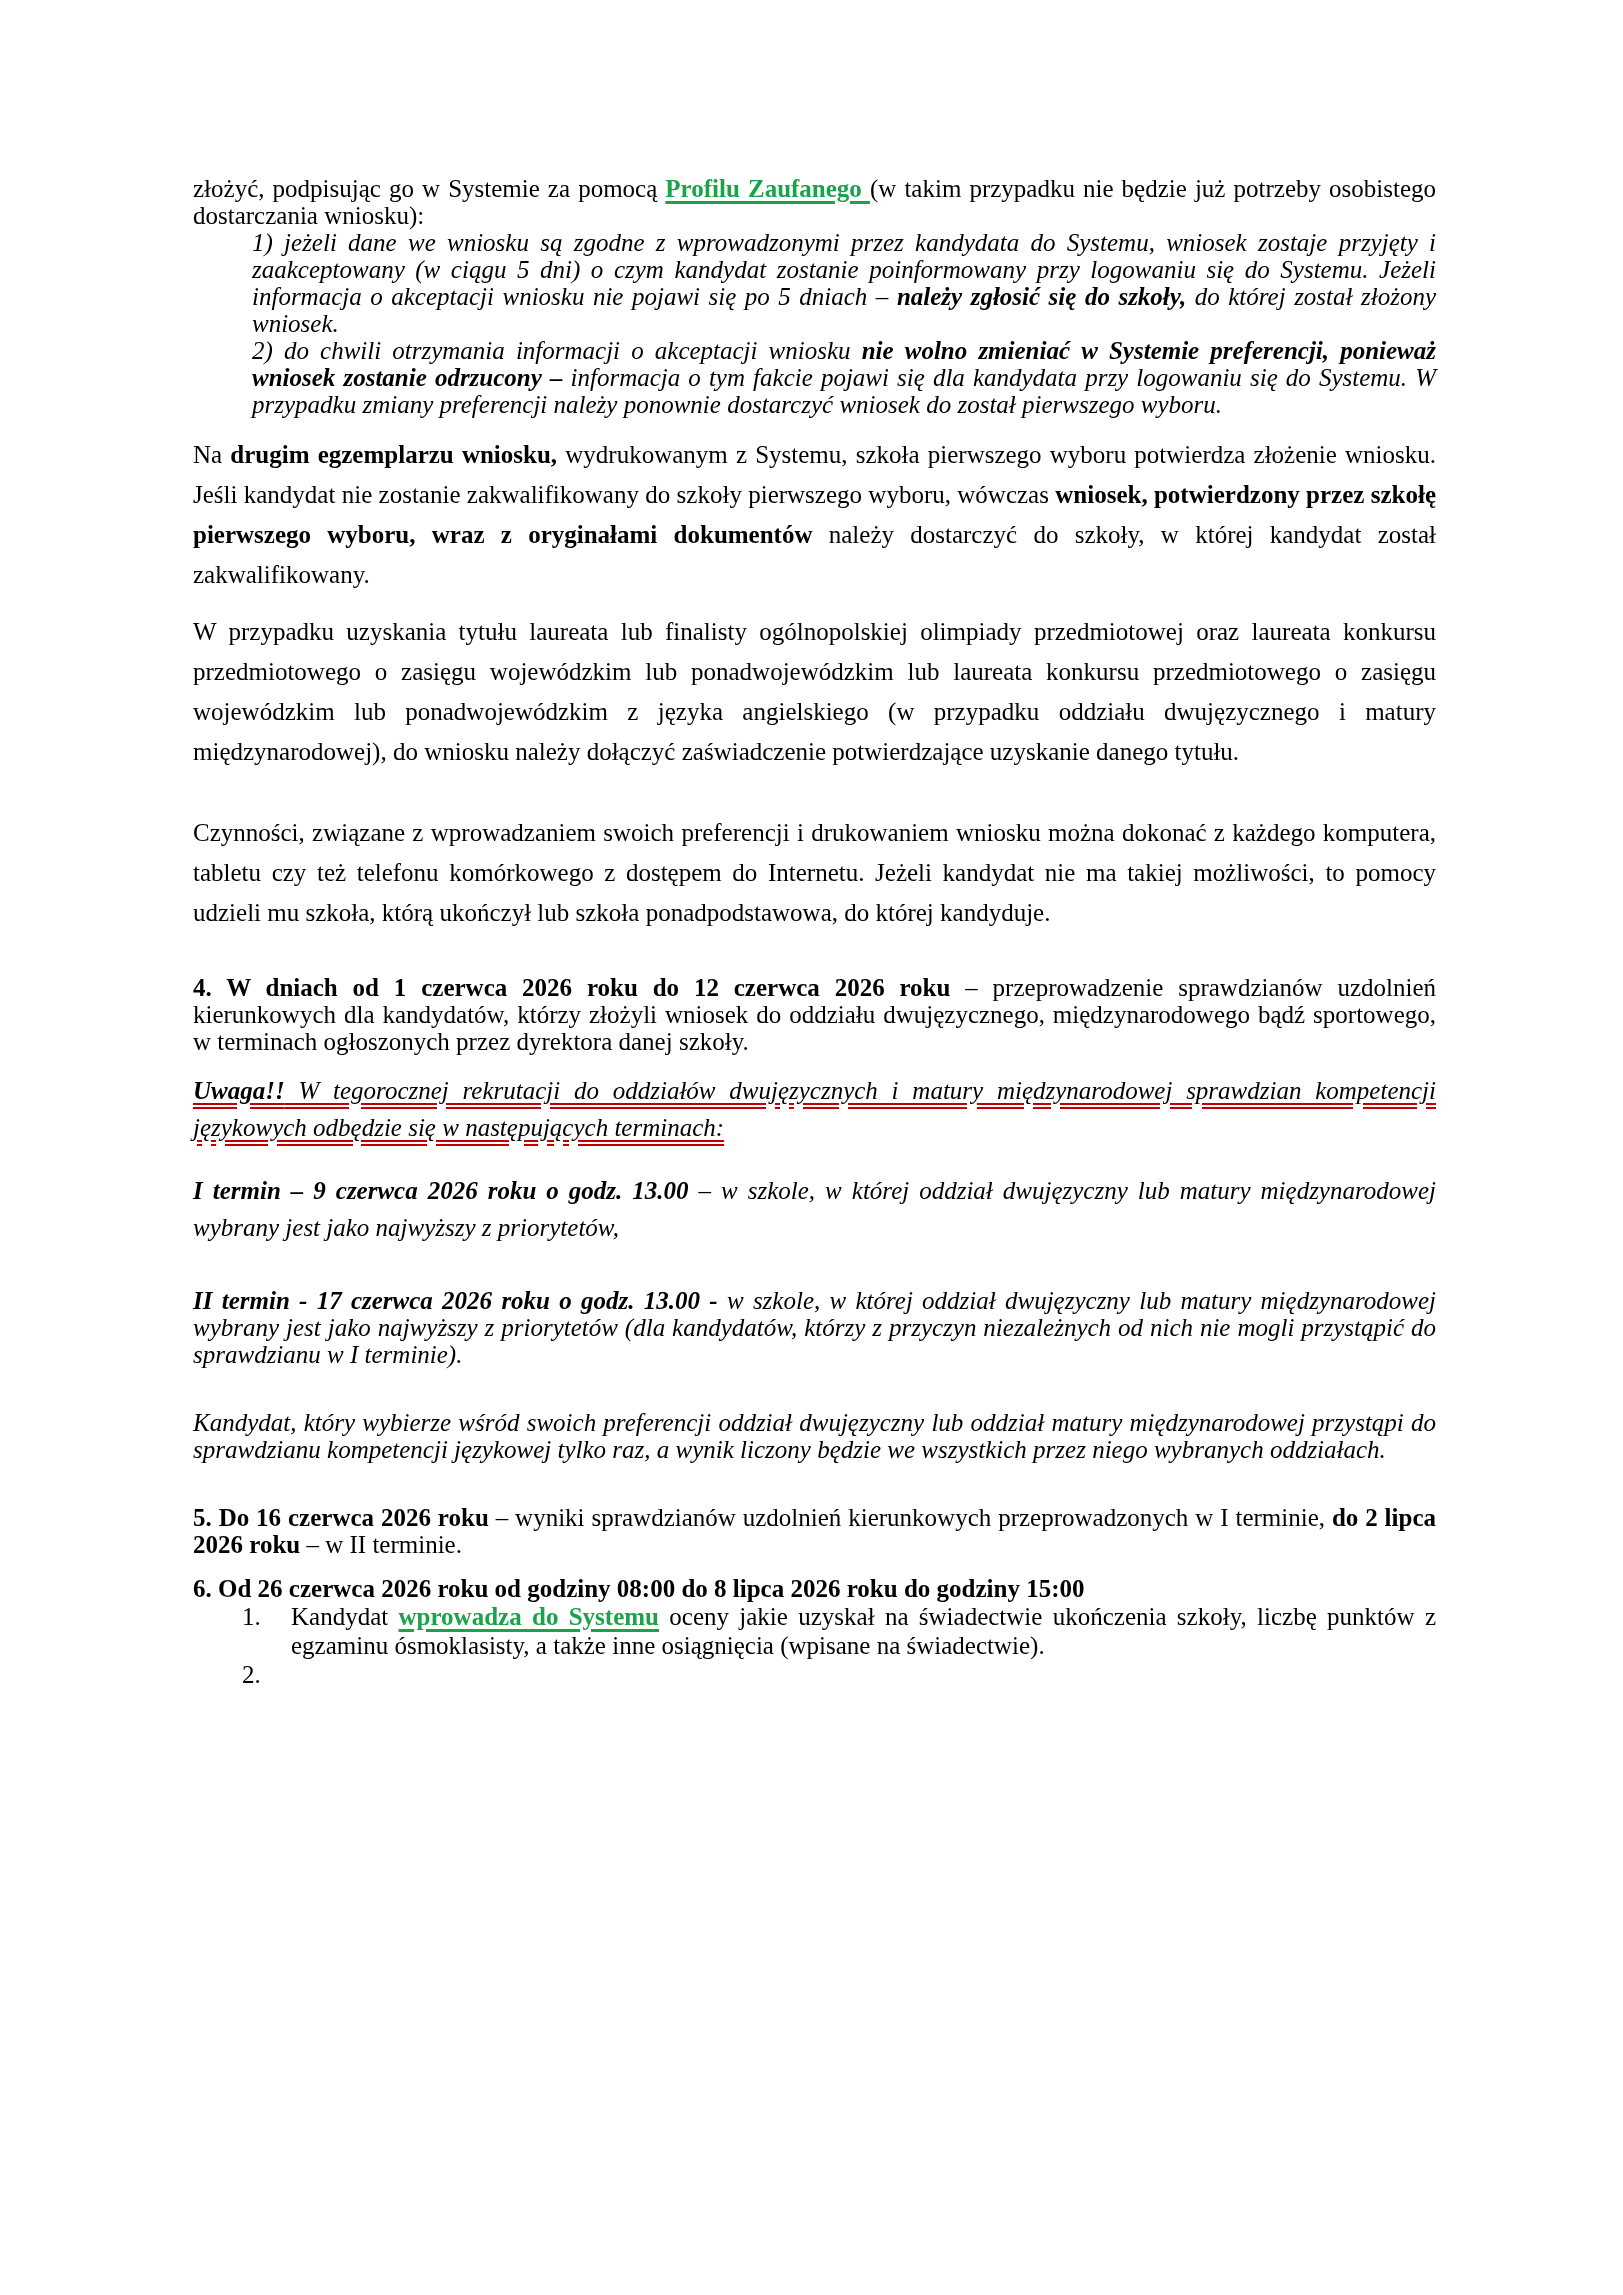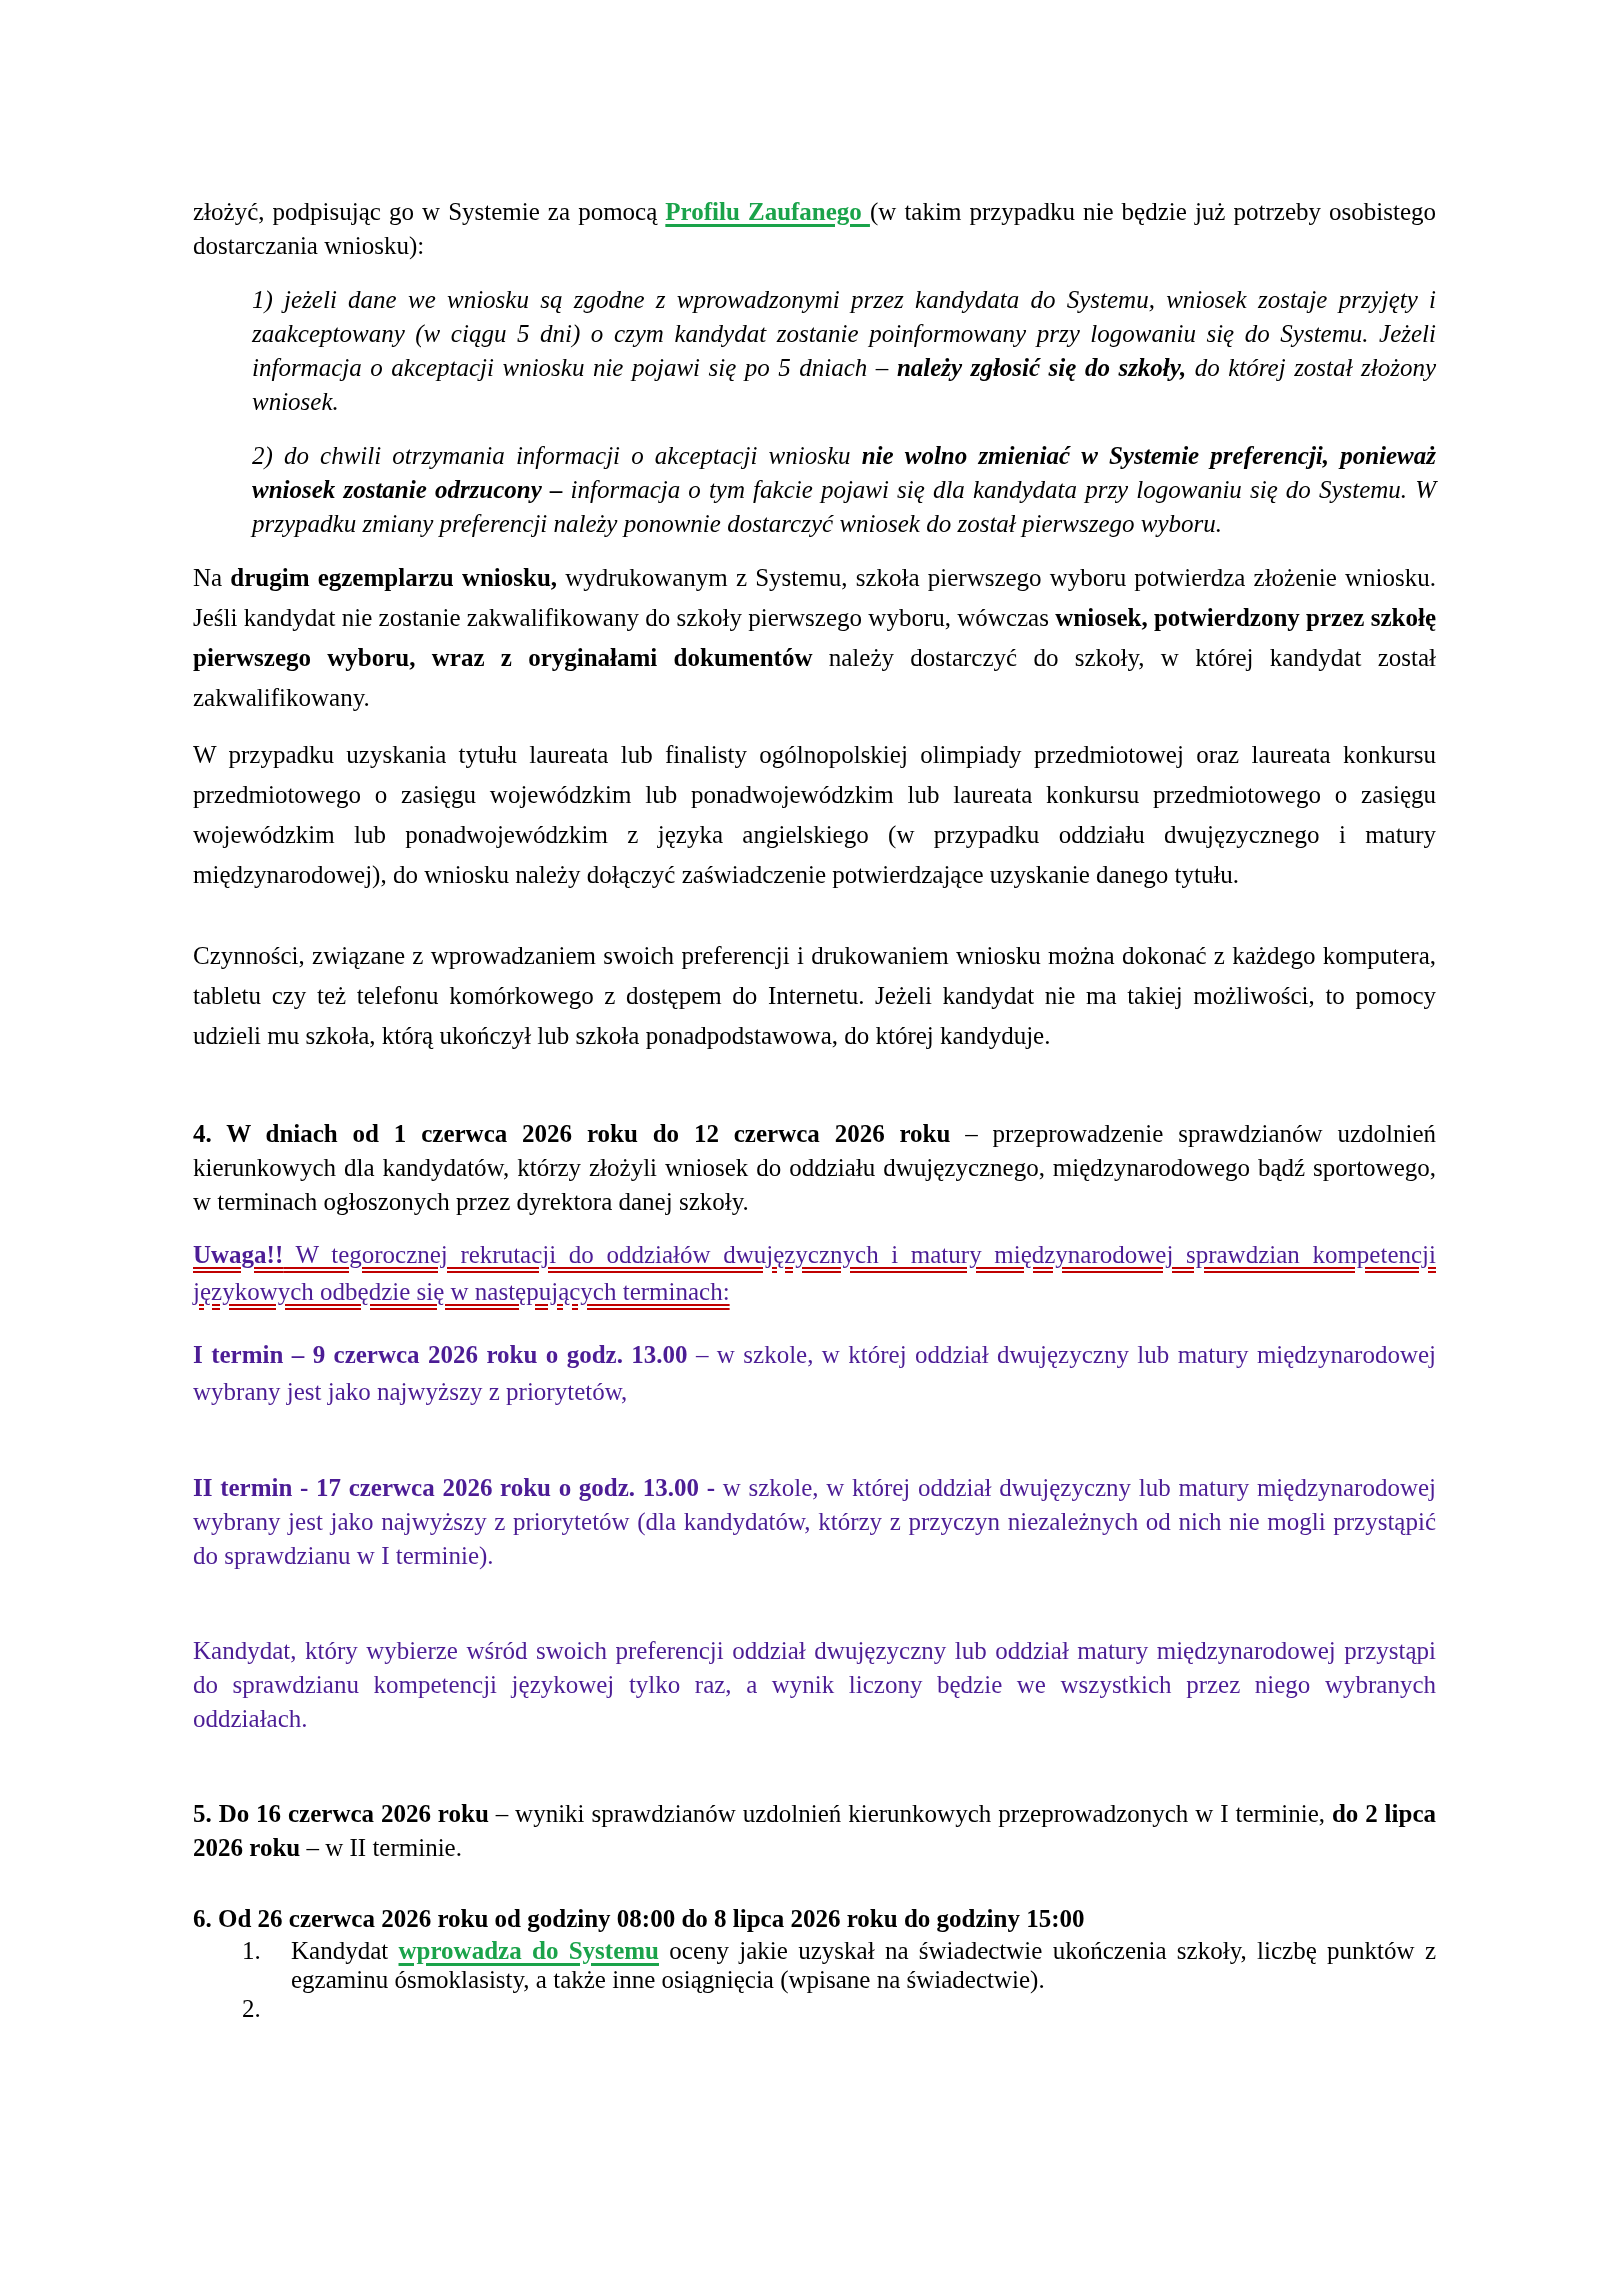--- a/index.html
+++ b/index.html
@@ -4,25 +4,25 @@
   <style>
     html, body { margin: 0; padding: 0; background: #ffffff; }
     body { width: 1623px; height: 2295px; position: relative; overflow: hidden; }
     .page {
       position: absolute; left: 193px; top: 175px; width: 1243px;
       font-family: "Liberation Serif", "DejaVu Serif", serif;
       font-size: 25px; color: #000000; text-align: justify;
     }
     p { margin: 0; }
     b { font-weight: bold; }
-    .tight { line-height: 34px; margin-top: 20px; }
+    .tight { line-height: 27px; }
     .loose { line-height: 40px; }
     .indent { padding-left: 59px; font-style: italic; }
     .link-green { color: #1aa34a; font-weight: bold; text-decoration: underline; text-decoration-thickness: 2.6px; text-underline-offset: 3.9px; }
-    .red { color: #4c1d95; }
+    .red { color: #000000; font-style: italic; }
     .dbl-underline { text-decoration: underline double; text-decoration-color: #c00000; text-underline-offset: 3.9px; }
     .list { list-style: none; padding: 0; margin: 0; }
     .list li { position: relative; padding-left: 98px; line-height: 29px; }
     .list li .num { position: absolute; left: 49px; top: 0; }
     .gap-s { height: 17px; }
     .gap-m { height: 26px; }
     .gap-l { height: 41px; }
   </style>
 </head>
 <body>

